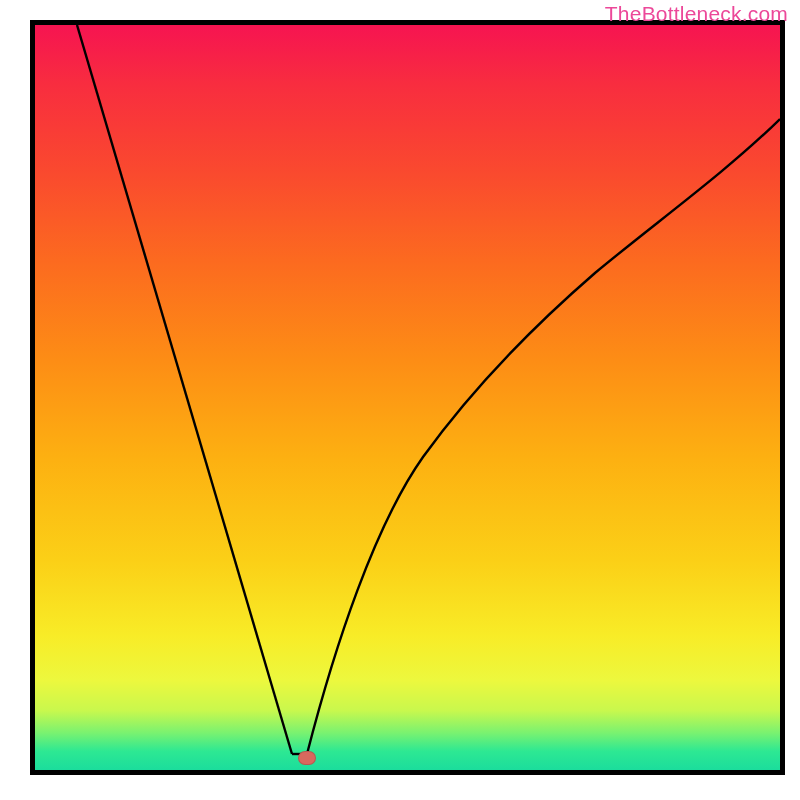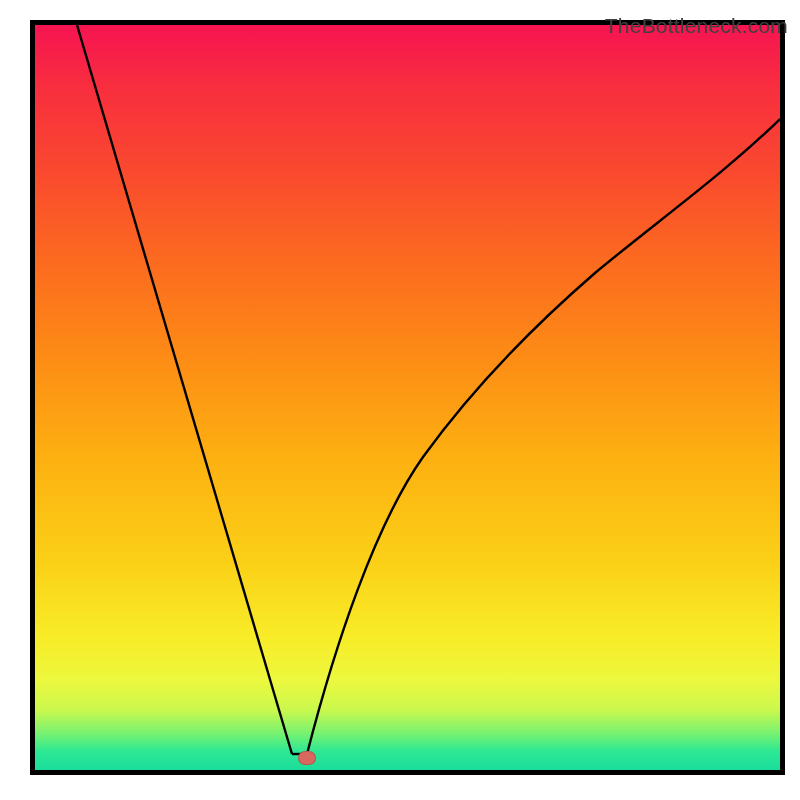--- a/index.html
+++ b/index.html
@@ -6,23 +6,23 @@
   body {
     width: 800px;
     height: 800px;
     background: #ffffff;
     font-family: Arial, Helvetica, sans-serif;
     position: relative;
     overflow: hidden;
   }
   .watermark {
     position: absolute;
-    top: 14px;
+    top: 2px;
     right: 12px;
-    color: #404040;
+    color: #ec4899;
     font-size: 21px;
     font-weight: 500;
     letter-spacing: 0.2px;
     z-index: 10;
     margin-left: 40px;
   }
   .outer {
     position: absolute;
     top: 20px;
     left: 30px;

